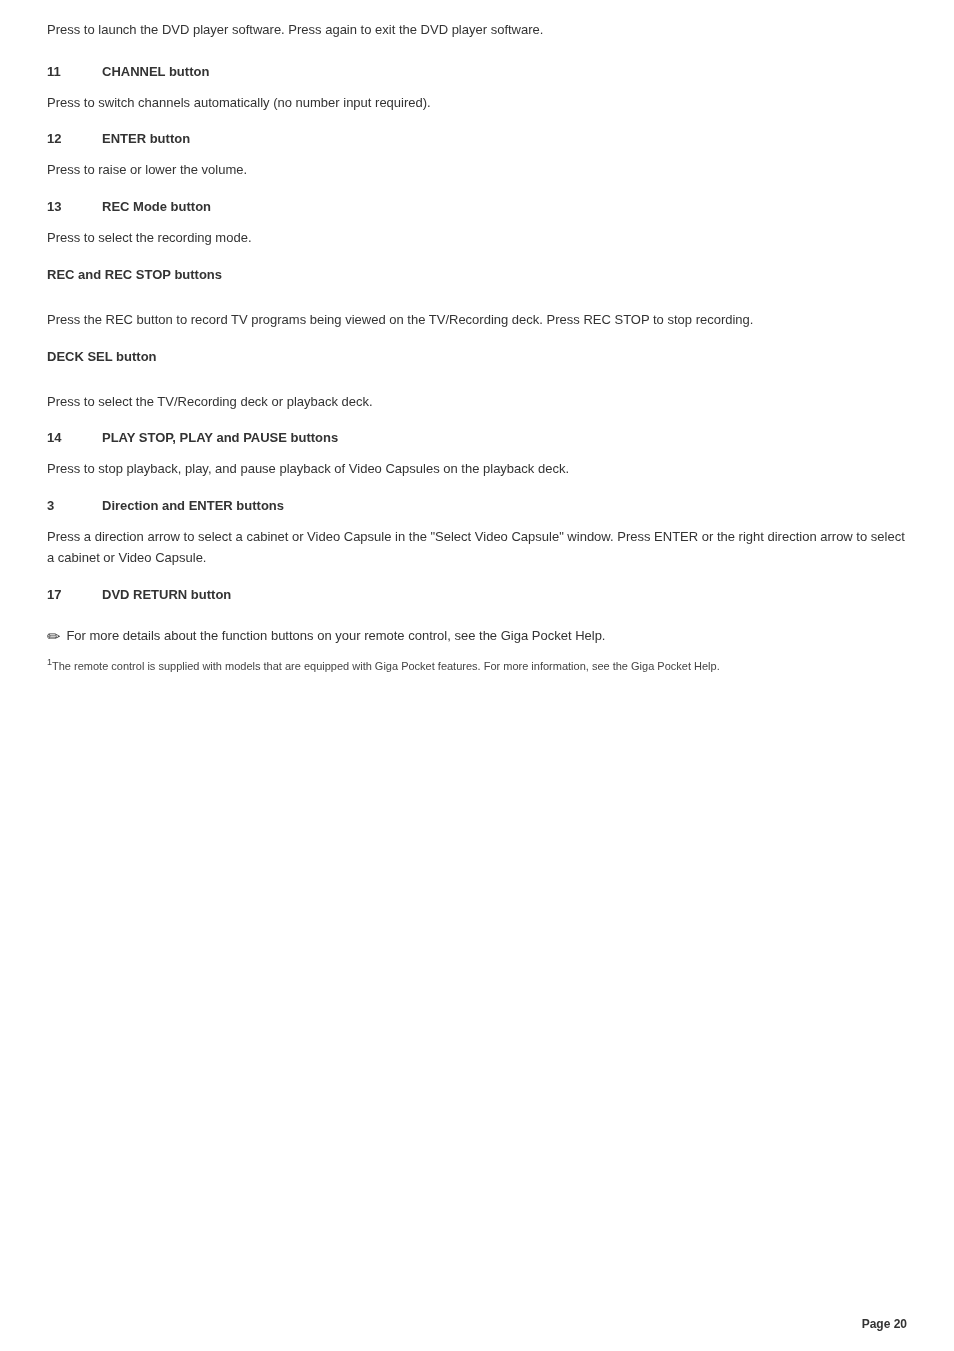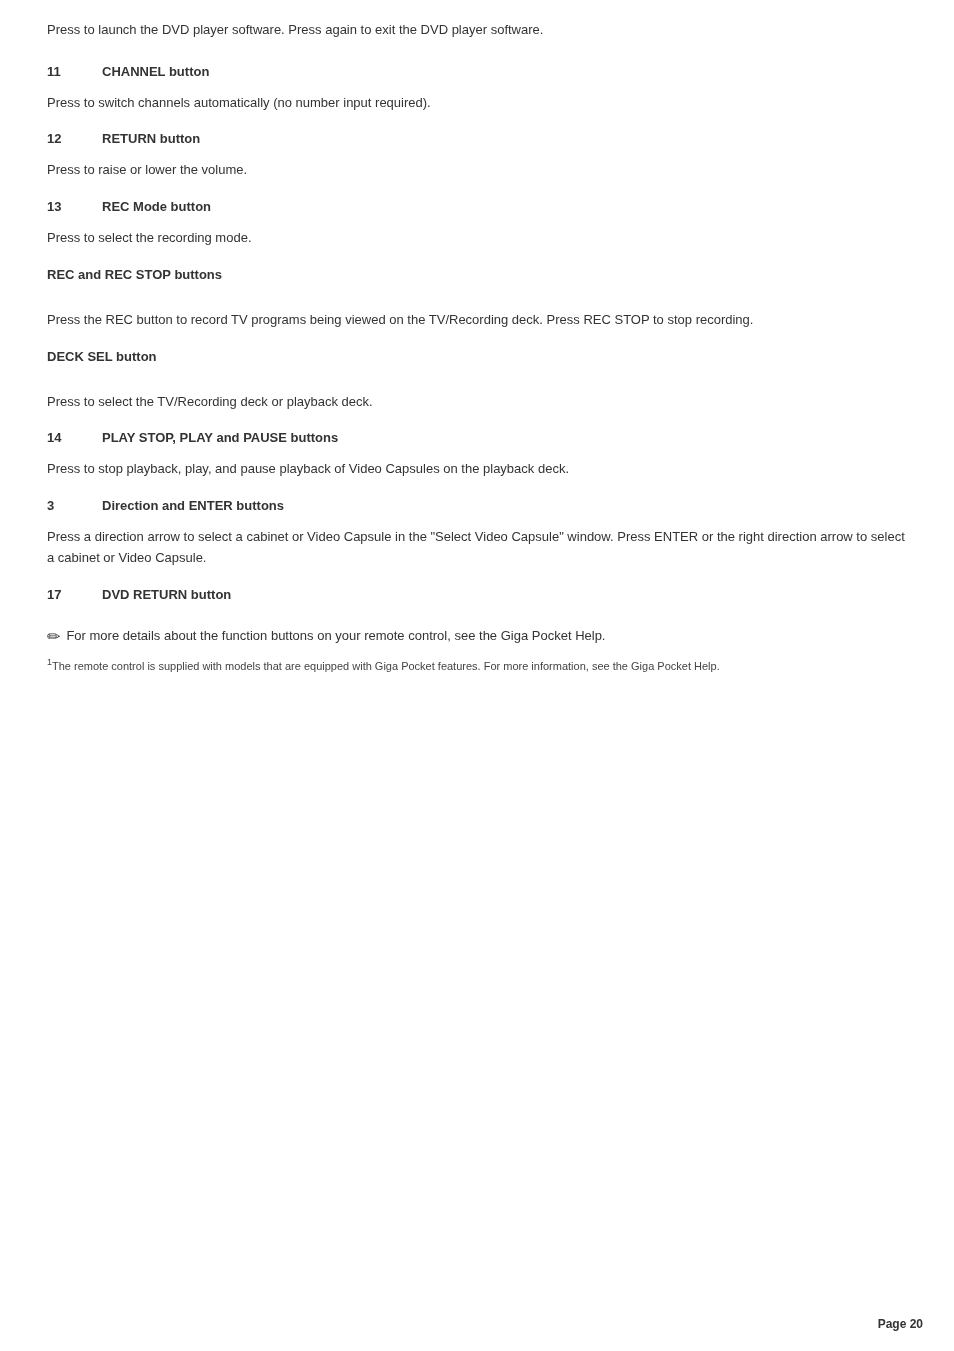--- a/index.html
+++ b/index.html
@@ -71,21 +71,21 @@
       line-height: 1.5;
       margin-top: 4px;
     }
     .footnote-sup {
       font-size: 9px;
       vertical-align: super;
     }
     .page-number {
       position: absolute;
       bottom: 20px;
-      right: 31px;
+      right: 47px;
       font-size: 12px;
       font-weight: bold;
       color: #333;
     }
   </style>
 </head>
 <body>
 
 <p class="intro-text">Press to launch the DVD player software. Press again to exit the DVD player software.</p>
 
@@ -93,21 +93,21 @@
     <div class="section">
       <div class="section-header">
         <span class="section-number">11</span>
         <span class="section-title">CHANNEL button</span>
       </div>
       <p class="section-body">Press to switch channels automatically (no number input required).</p>
     </div>
     <div class="section">
       <div class="section-header">
         <span class="section-number">12</span>
-        <span class="section-title">RETURN button</span>
+        <span class="section-title">ENTER button</span>
       </div>
       <p class="section-body">Press to raise or lower the volume.</p>
     </div>
     <div class="section">
       <div class="section-header">
         <span class="section-number">13</span>
         <span class="section-title">REC Mode button</span>
       </div>
       <p class="section-body">Press to select the recording mode.</p>
     </div>

